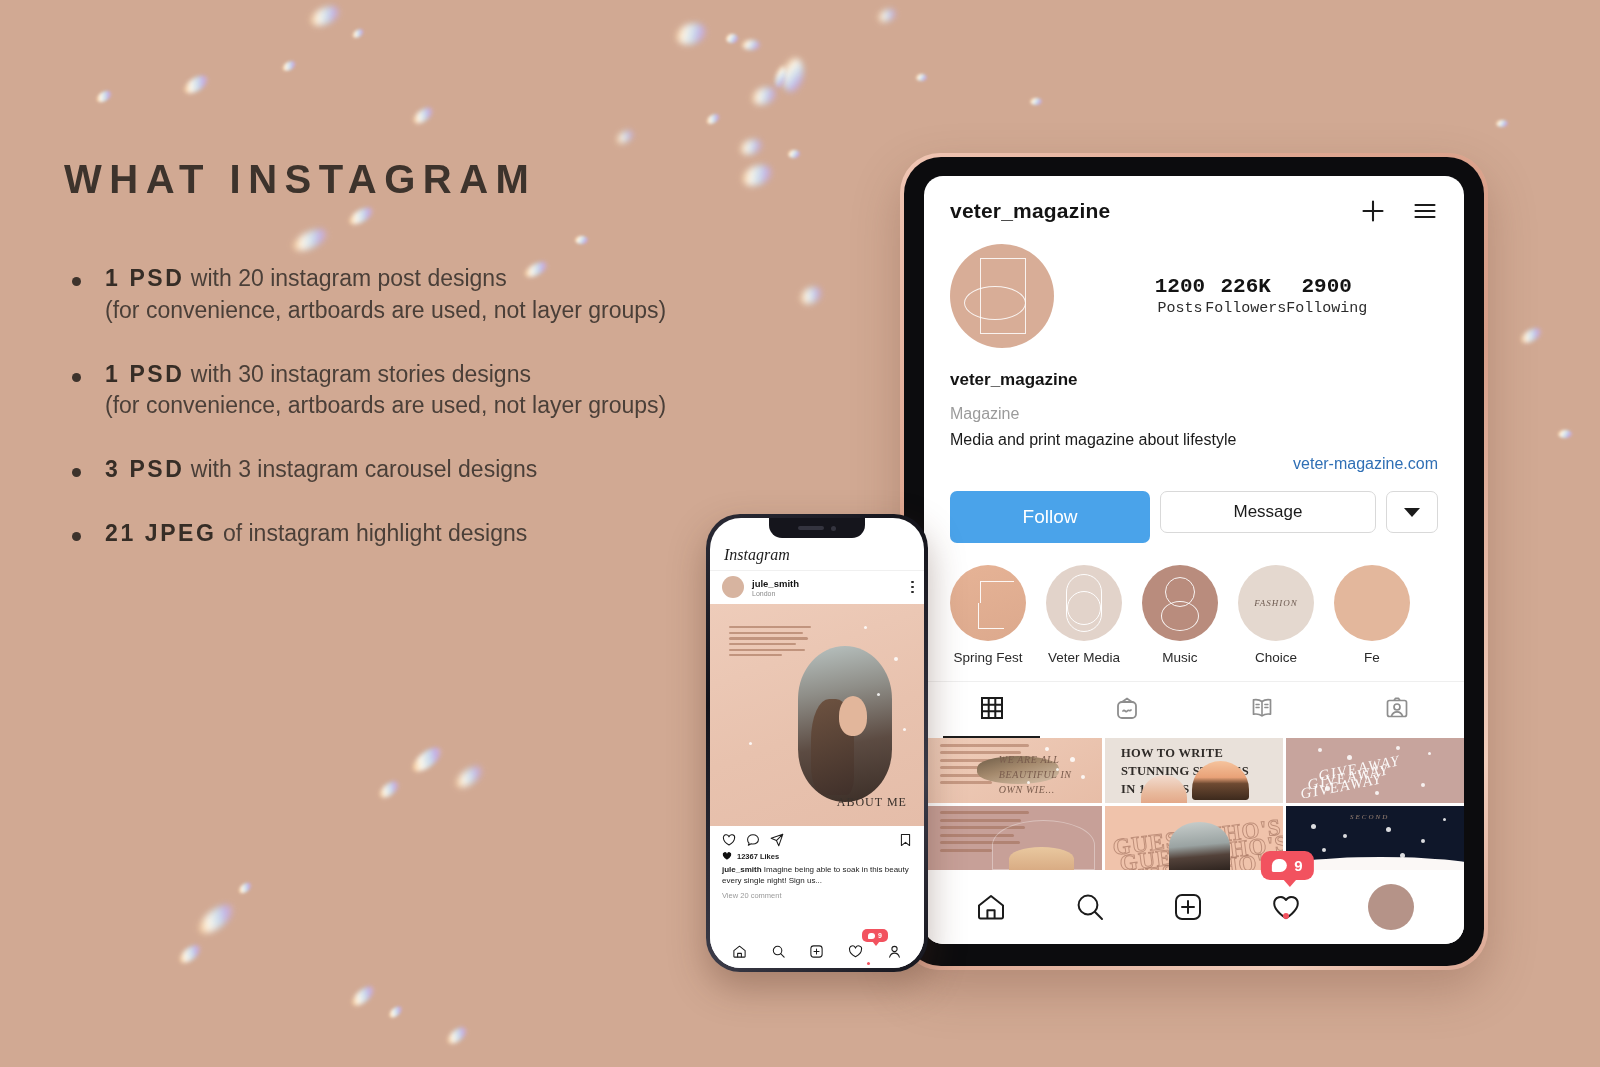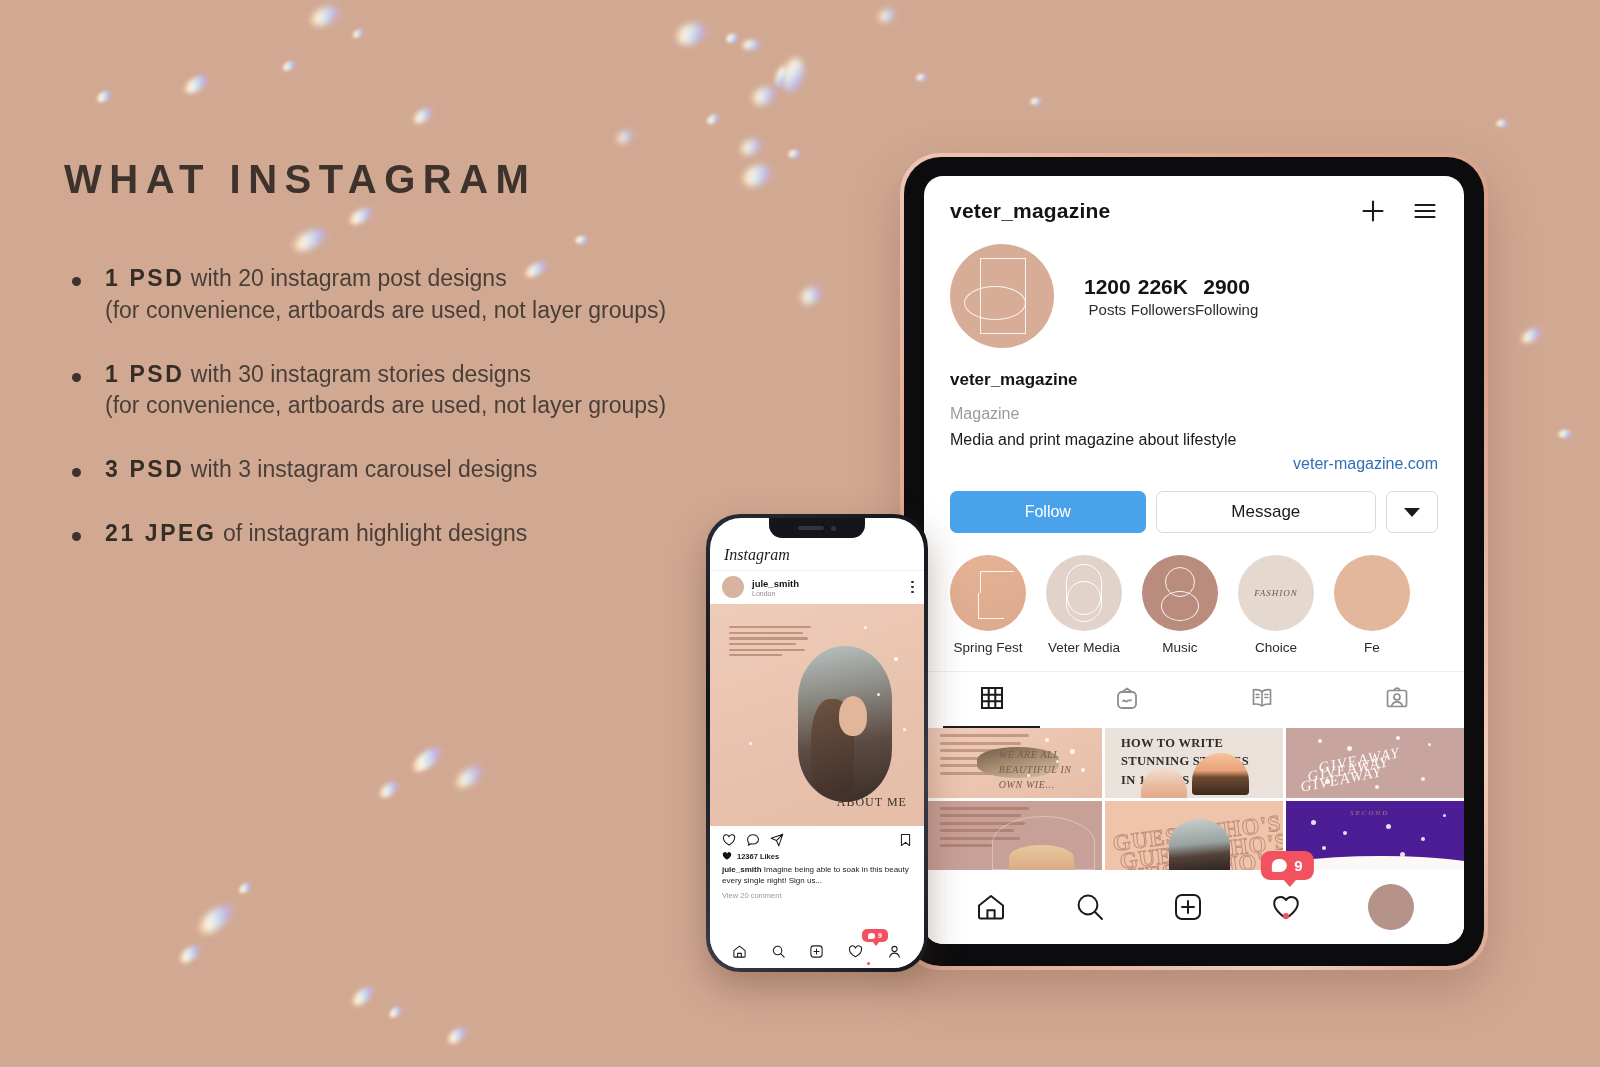--- a/index.html
+++ b/index.html
@@ -101,38 +101,38 @@
   .av-rect {
     position: absolute; left: 30px; top: 14px;
     width: 46px; height: 76px;
     border: 1.5px solid rgba(255,255,255,.85);
   }
   .av-ellipse {
     position: absolute; left: 14px; top: 42px;
     width: 62px; height: 34px; border-radius: 50%;
     border: 1.5px solid rgba(255,255,255,.85);
   }
-  .stats { display: flex; flex: 1; justify-content: flex-start; padding-left: 30px; }
+  .stats { display: flex; flex: 1; justify-content: center; padding-left: 30px; font-family: Liberation Mono, monospace; }
   .stat { text-align: center; }
   .stat-num { font-size: 21px; font-weight: 700; color: #141414; }
   .stat-lbl { font-size: 15px; color: #2b2b2b; margin-top: 2px; }
 
   
   .ig-bio { padding: 22px 26px 0 26px; }
   .bio-name { font-size: 17px; font-weight: 700; color: #141414; }
   .bio-cat { font-size: 16px; color: #9b9b9b; margin-top: 15px; }
   .bio-desc { font-size: 16px; color: #1a1a1a; margin-top: 8px; }
   .bio-link { font-size: 16px; color: #2f6fb5; margin-top: 6px; text-align: right; }
 
   
   .ig-actions { display: flex; gap: 10px; padding: 18px 26px 0 26px; }
   .btn-follow {
-    flex: 1 1 auto; height: 42px; border-radius: 7px;
+    flex: 1 1 auto; height: 52px; border-radius: 7px;
     background: #4aa3ea; color: #fff;
-    font-size: 16px; display: flex; align-items: center; justify-content: center;
+    font-size: 19px; display: flex; align-items: center; justify-content: center;
     border: none; font-family: inherit;
   }
   .btn-msg {
     flex: 1 1 auto; height: 42px; border-radius: 7px;
     background: #fff; color: #1b1b1b; border: 1px solid #d9d9d9;
     font-size: 17px; display: flex; align-items: center; justify-content: center;
     font-family: inherit;
   }
   .btn-caret {
     flex: 0 0 52px; height: 42px; border-radius: 7px;
@@ -193,21 +193,21 @@
     grid-template-columns: repeat(3, 1fr);
     gap: 3px; background: #ffffff;
     overflow: hidden; position: relative;
   }
   .cell { position: relative; overflow: hidden; }
   .c1 { background: linear-gradient(150deg,#efcdba 0%,#e7bda7 100%); }
   .c2 { background: #e9e1da; }
   .c3 { background: #c7a49d; }
   .c4 { background: #c7a098; }
   .c5 { background: #f0c3ab; }
-  .c6 { background: #4c1d95; }
+  .c6 { background: #0f172a; }
 
   .blurb { position: absolute; left: 9%; top: 9%; width: 52%; }
   .blurb span {
     display:block; height: 3px; margin-bottom: 4.5px;
     background: rgba(150,95,70,.45); border-radius: 2px;
   }
   .oval-photo {
     position: absolute; border-radius: 50% / 42%;
     background: linear-gradient(165deg,#6d5b46 0%, #a58a6d 45%, #d8c3ac 100%);
   }

